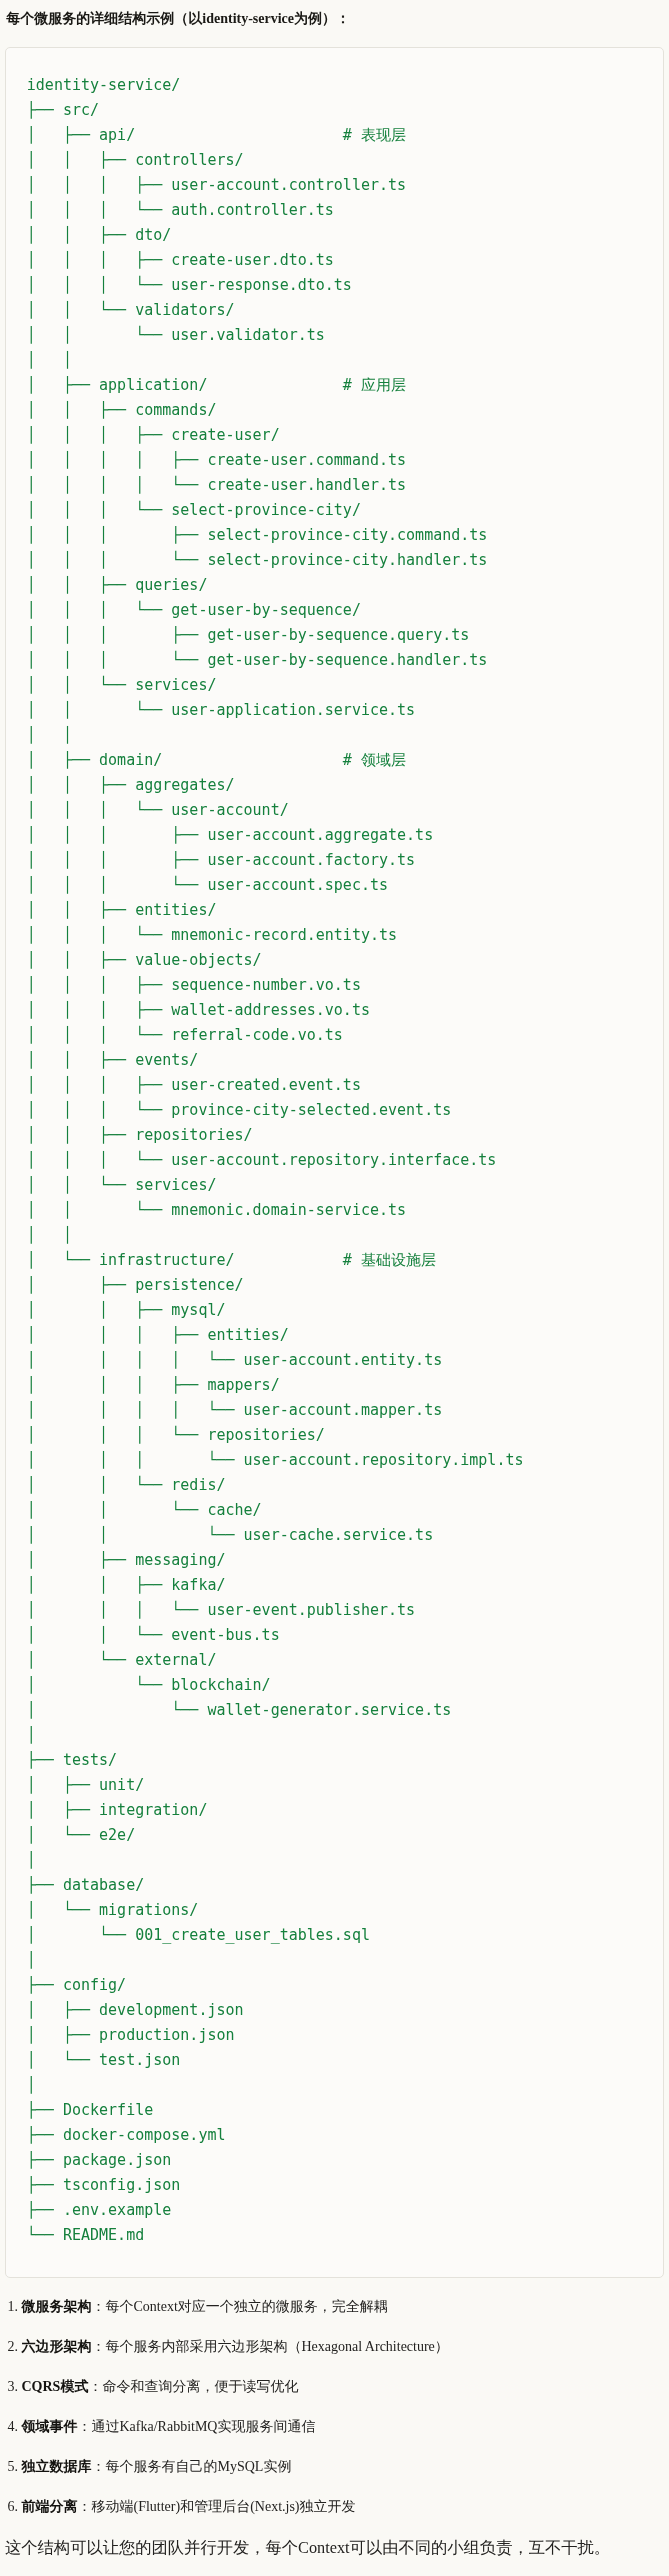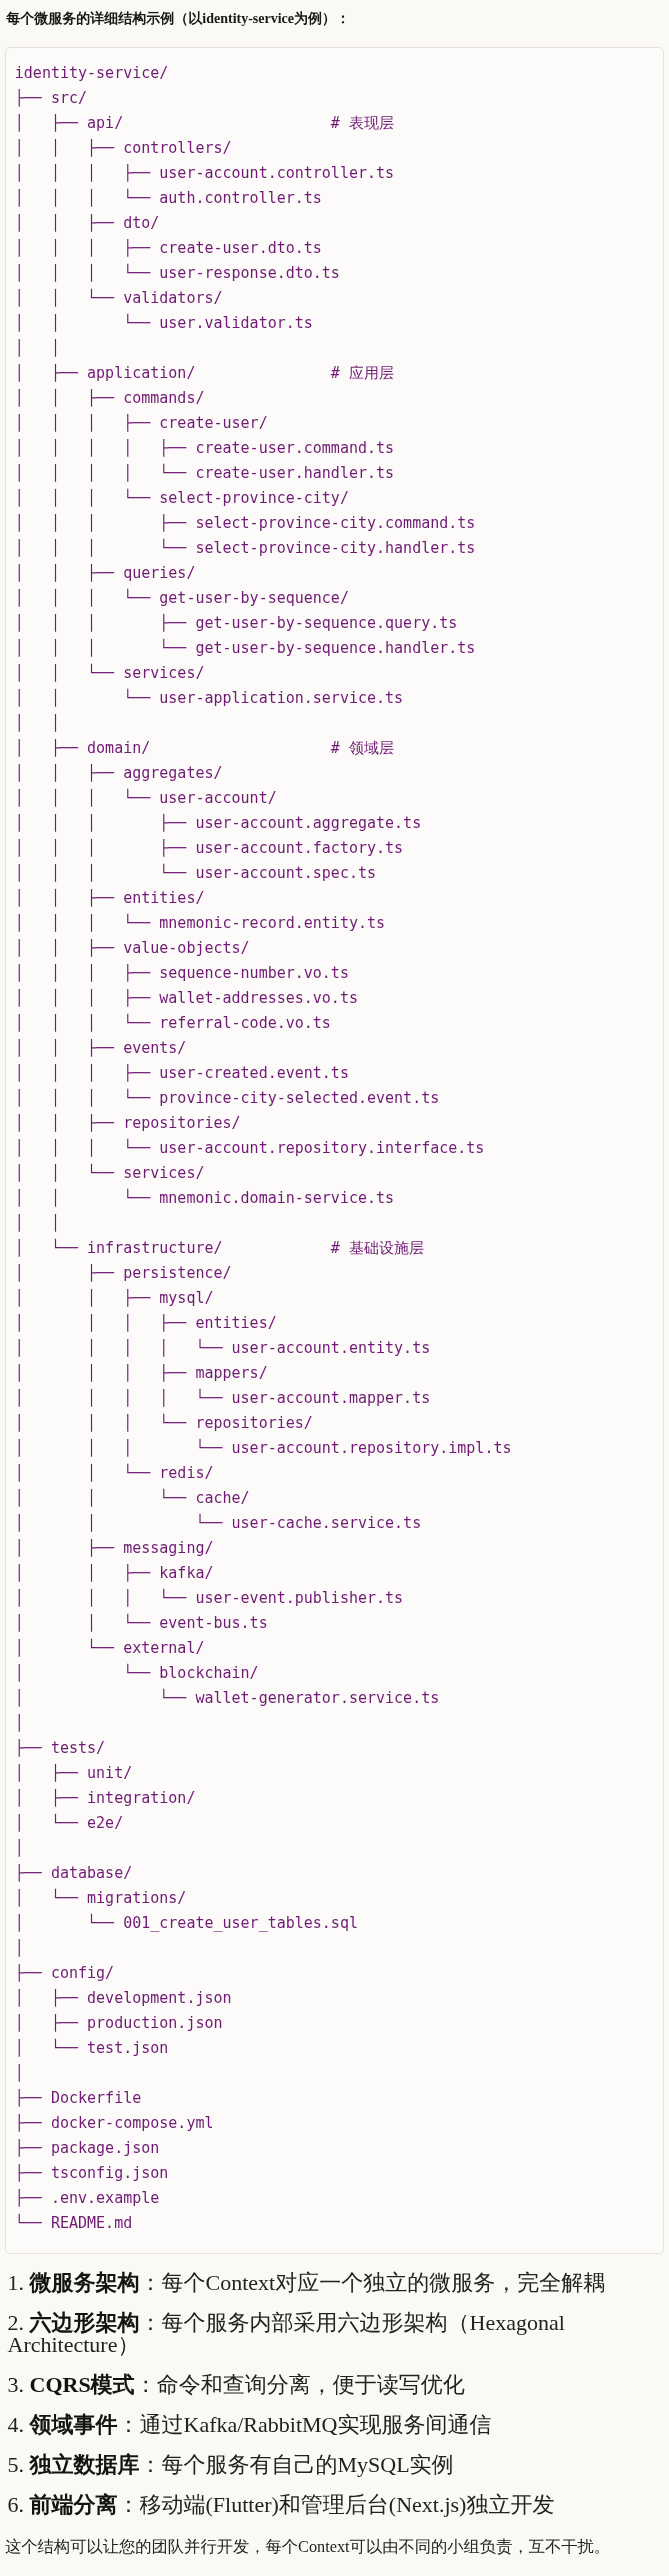--- a/index.html
+++ b/index.html
@@ -24,36 +24,36 @@
   }
   .code-block {
     background: #FCFBF9;
     border: 0.6px solid #E4E2DB;
     border-radius: 5px;
     padding: 12.5px 8.8px 17.5px 8.8px;
     box-sizing: border-box;
     overflow: hidden;
   }
   .tree-text {
-    margin: 0;
+    margin: 12px;
     font-family: "DejaVu Sans Mono", monospace;
     font-size: 15px;
     line-height: 25px;
-    color: #701a75;
+    color: #15803d;
     white-space: pre;
   }
   .notes-heading {
     font-size: 18px;
     line-height: 24px;
     font-weight: 700;
     margin: 25px 0 0 1.3px;
     color: #1A1915;
   }
   .note-item {
-    font-size: 22px;
+    font-size: 14px;
     line-height: 22.5px;
     margin: 17.5px 0 0 2.5px;
     color: #232220;
   }
   .note-item:first-of-type {
     margin-top: 15px;
   }
   .note-label {
     font-weight: 700;
     color: #141310;

